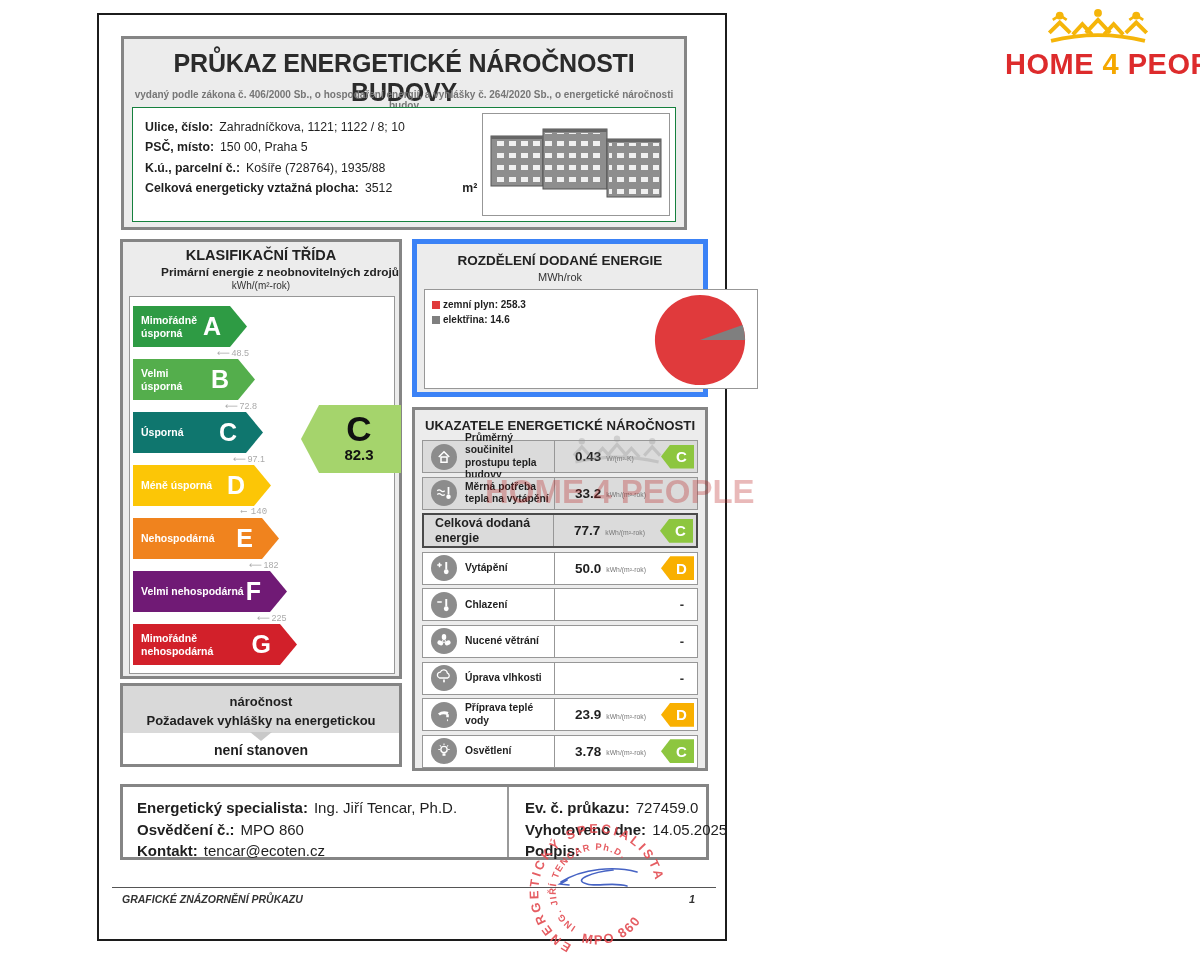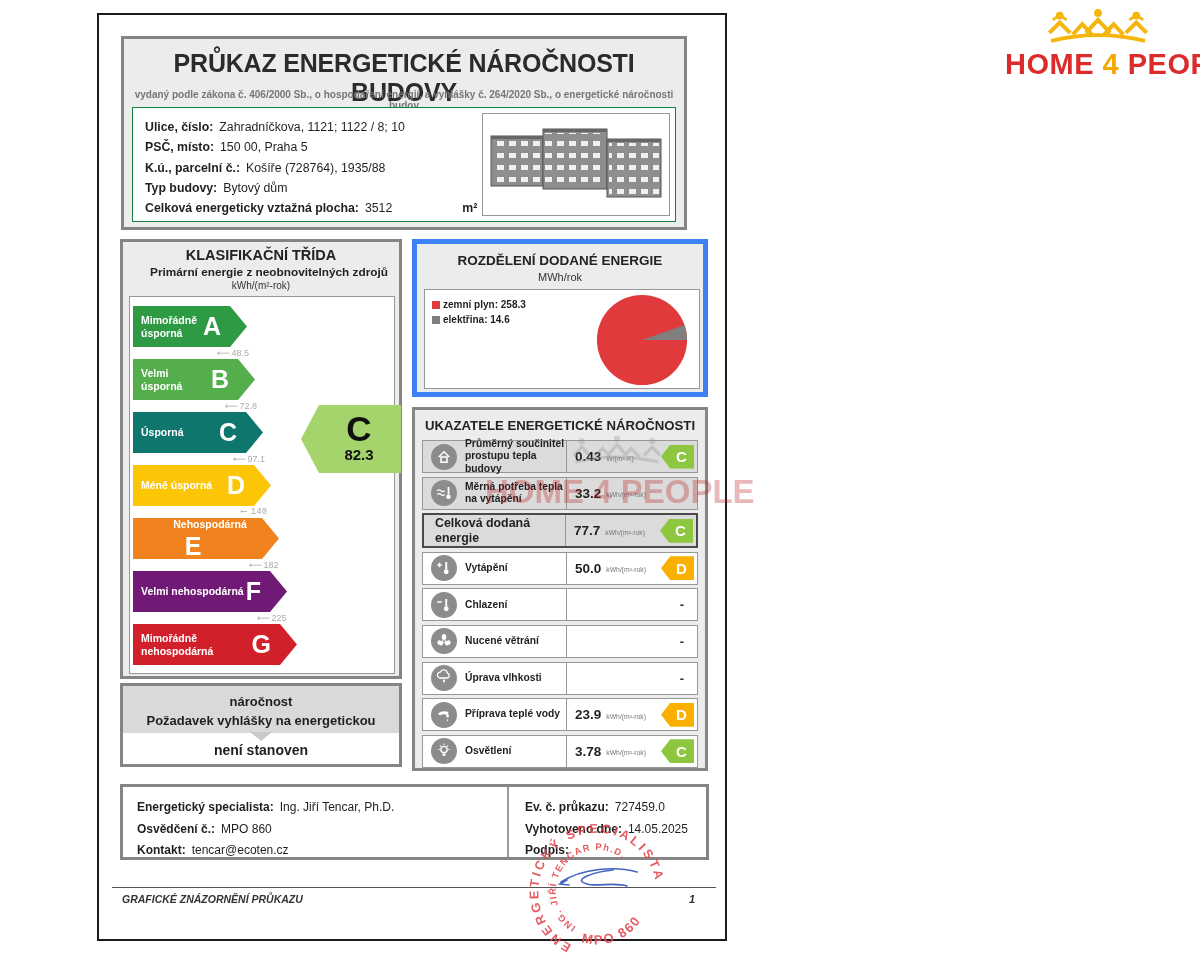--- a/index.html
+++ b/index.html
@@ -11,78 +11,78 @@
   .doc-title{left:0;right:0;top:10px;text-align:center;font-size:25px;font-weight:bold;color:#2b2b2b;letter-spacing:-0.2px;}
   .doc-subtitle{left:0;right:0;top:50px;text-align:center;font-size:10px;font-weight:bold;color:#767676;}
   .info-box{left:8px;top:68px;width:544px;height:115px;background:#fff;border:1px solid #15803d;padding:9px 0 0 12px;}
   .info-row{font-size:12.3px;line-height:20.3px;white-space:nowrap;}
   .info-row b{margin-right:6px;}
   .unit-far{display:inline-block;margin-left:70px;font-weight:bold;}
   .building-box{right:5px;top:5px;width:188px;height:103px;border:1px solid #979797;background:#fff;}
   
   .class-box{left:21px;top:224px;width:282px;height:440px;background:#ECECEC;border:3px solid #858585;}
   .cb-title{left:0;right:0;top:5px;text-align:center;font-size:14.5px;font-weight:bold;color:#222;}
-  .cb-sub{left:16px;right:0;top:23px;text-align:center;font-size:11.8px;font-weight:bold;color:#222;}
+  .cb-sub{left:16px;right:0;top:23px;text-align:right;font-size:11.8px;font-weight:bold;color:#222;}
   .cb-unit{left:0;right:0;top:38px;text-align:center;font-size:10px;color:#333;}
   .scale-box{left:6px;top:54px;width:266px;height:378px;background:#fff;border:1px solid #979797;padding:9px 0 0 3px;}
   .band{height:41px;display:flex;align-items:center;color:#fff;clip-path:polygon(0 0,calc(100% - 17px) 0,100% 50%,calc(100% - 17px) 100%,0 100%);}
   .band .blabel{flex:1;font-size:10.5px;font-weight:bold;line-height:1.15;padding-left:8px;}
   .band .bletter{font-size:25px;font-weight:bold;margin-right:26px;line-height:1;}
   .band-a{width:114px;background:#2E9B44;}
   .band-b{width:122px;background:#54AE4C;}
   .band-c{width:130px;background:#0f766e;}
   .band-d{width:138px;background:#FCC606;}
-  .band-e{width:146px;background:#F0831E;flex-direction:column;}
+  .band-e{width:146px;background:#F0831E;}
   .band-f{width:154px;background:#701a75;}
   .band-g{width:164px;background:#D2202A;}
   .thr{height:12px;font-size:9px;color:#ababab;line-height:12px;white-space:nowrap;}
   .thr .arr{letter-spacing:-1px;}
   .thr1{padding-left:84px;} .thr2{padding-left:92px;} .thr3{padding-left:100px;}
   .thr4{padding-left:108px;font-family:Liberation Mono, monospace;} .thr5{padding-left:116px;} .thr6{padding-left:124px;}
   .current-arrow{left:178px;top:163px;width:100px;height:68px;background:#A5D46C;clip-path:polygon(18% 0,100% 0,100% 100%,18% 100%,0 50%);text-align:center;padding-left:16px;color:#111;}
   .ca-letter{font-size:35px;font-weight:bold;line-height:1;margin-top:6px;}
   .ca-value{font-size:15px;font-weight:bold;line-height:1.2;}
   
   .req-box{left:21px;top:668px;width:282px;height:84px;background:#fff;border:3px solid #858585;}
   .req-head{left:0;right:0;top:0;height:47px;background:#D9D9D9;text-align:center;font-size:13px;font-weight:bold;padding-top:7px;line-height:1.45;}
   .req-chevron{left:50%;top:46px;margin-left:-11px;width:0;height:0;border-left:11px solid transparent;border-right:11px solid transparent;border-top:9px solid #c9c9c9;}
   .req-value{left:0;right:0;top:56px;text-align:center;font-size:14px;font-weight:bold;}
   
   .pie-box{left:313px;top:224px;width:296px;height:158px;background:#ECECEC;border:5px solid #3b82f6;}
   .pb-title{left:0;right:0;top:9px;text-align:center;font-size:13.5px;font-weight:bold;color:#222;}
   .pb-unit{left:0;right:0;top:27px;text-align:center;font-size:11px;color:#333;}
-  .pie-inner{left:7px;top:45px;width:276px;height:100px;background:#fff;border:1px solid #979797;}
+  .pie-inner{left:7px;top:45px;width:334px;height:100px;background:#fff;border:1px solid #979797;}
   .legend{left:7px;top:7px;}
   .leg-item{font-size:10px;font-weight:bold;line-height:15px;white-space:nowrap;}
   .leg-sq{display:inline-block;width:8px;height:8px;margin-right:3px;vertical-align:-1px;}
   .leg-gas{background:#E03A3C;} .leg-el{background:#7F7F7F;}
   .pie-svg{right:8px;top:1px;}
   
   .ind-box{left:313px;top:392px;width:296px;height:364px;background:#ECECEC;border:3px solid #858585;}
   .ib-title{left:0;right:0;top:8px;text-align:center;font-size:13.2px;font-weight:bold;color:#222;}
   .rows{left:7px;top:30px;width:276px;}
   .irow{height:31px;border:1px solid #979797;background:#fff;margin-bottom:3.6px;display:flex;align-items:center;position:relative;}
   .irow.gray{background:#DBDBDB;}
   .irow.total{border:2px solid #4a4a4a;background:#DBDBDB;}
   .ri{width:42px;display:flex;justify-content:center;}
   .ri .circ{width:26px;height:26px;border-radius:50%;background:#8C8C8C;display:flex;align-items:center;justify-content:center;}
   .rl{flex:1;font-size:10.3px;font-weight:bold;line-height:1.2;padding-right:2px;}
   .rl.big{font-size:12.4px;padding-left:11px;}
-  .rv{width:122px;align-self:stretch;border-left:1px solid #979797;display:flex;align-items:center;position:relative;padding-left:8px;}
+  .rv{width:122px;align-self:stretch;border-left:1px solid #979797;display:flex;align-items:center;position:relative;padding-left:20px;}
   .num{font-size:13.5px;font-weight:bold;}
   .unit{font-size:6.8px;color:#777;margin-left:5px;margin-top:3px;}
   .badge{position:absolute;right:3px;width:33px;height:24px;clip-path:polygon(28% 0,100% 0,100% 100%,28% 100%,0 50%);color:#fff;font-size:15px;font-weight:bold;display:flex;align-items:center;justify-content:center;padding-left:8px;box-sizing:border-box;}
   .badge-c{background:#8DC63F;} .badge-d{background:#F9B000;}
   .dash{position:absolute;right:13px;font-size:13px;font-weight:bold;color:#333;}
   
   .footer-box{left:21px;top:769px;width:589px;height:76px;background:#fff;border:3px solid #858585;}
   .fcol{top:0;bottom:0;padding:10px 0 0 14px;}
   .fcol-left{left:0;width:386px;border-right:2px solid #9a9a9a;}
   .fcol-right{left:388px;right:0;}
-  .frow{font-size:12px;line-height:21.5px;white-space:nowrap;}
+  .frow{font-size:15px;line-height:21.5px;white-space:nowrap;}
   .frow b{margin-right:6px;}
   
   .bottom-line{left:13px;top:872px;width:604px;border-top:1.5px solid #555;}
   .bottom-caption{left:23px;top:878px;font-size:10.5px;font-weight:bold;font-style:italic;color:#333;}
   .bottom-page{left:590px;top:878px;font-size:11px;font-weight:bold;font-style:italic;color:#333;}
   
   .stamp{left:423px;top:801px;width:150px;height:150px;transform:rotate(-20deg);opacity:.88;}
   .sig{left:452px;top:845px;}
   
   .watermark{left:386px;top:416px;width:264px;text-align:center;opacity:.3;pointer-events:none;z-index:6;}
@@ -97,21 +97,20 @@
 
 <div class="page">
 
   <div class="abs header-box">
     <div class="abs doc-title">PRŮKAZ ENERGETICKÉ NÁROČNOSTI BUDOVY</div>
     <div class="abs doc-subtitle">vydaný podle zákona č. 406/2000 Sb., o hospodaření energií, a vyhlášky č. 264/2020 Sb., o energetické náročnosti budov</div>
     <div class="abs info-box">
       <div class="info-row"><b>Ulice, číslo:</b><span>Zahradníčkova, 1121; 1122 / 8; 10</span></div>
       <div class="info-row"><b>PSČ, místo:</b><span>150 00, Praha 5</span></div>
       <div class="info-row"><b>K.ú., parcelní č.:</b><span>Košíře (728764), 1935/88</span></div>
-      <div class="info-row"><b>Typ budovy:</b><span>Bytový dům</span></div>
       <div class="info-row"><b>Celková energeticky vztažná plocha:</b><span>3512</span><span class="unit-far">m²</span></div>
       <div class="abs building-box">
         <svg width="186" height="101" viewBox="0 0 186 101">
           <defs>
             <pattern id="win" width="12" height="12" patternUnits="userSpaceOnUse">
               <rect width="12" height="12" fill="none"></rect>
               <rect x="2" y="3" width="7" height="5" fill="#f0f0f0"></rect>
             </pattern>
           </defs>
           <g stroke="#555" stroke-width="1">

